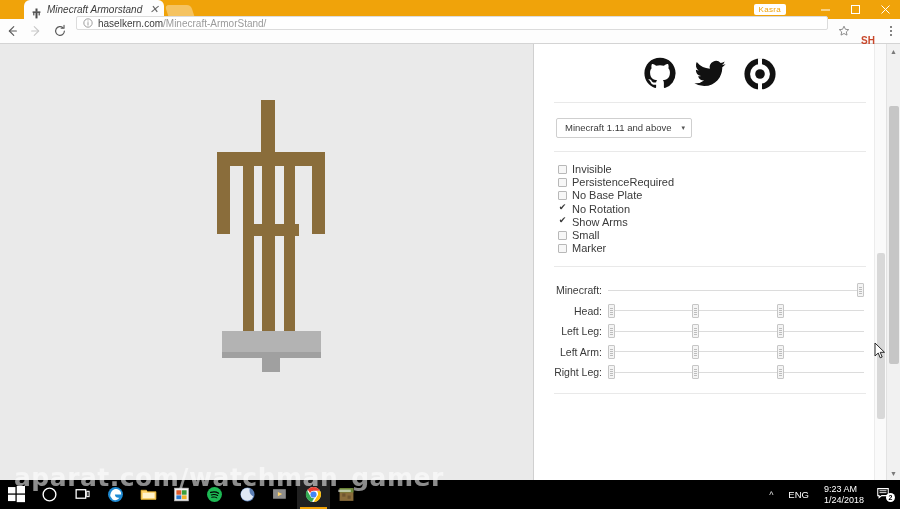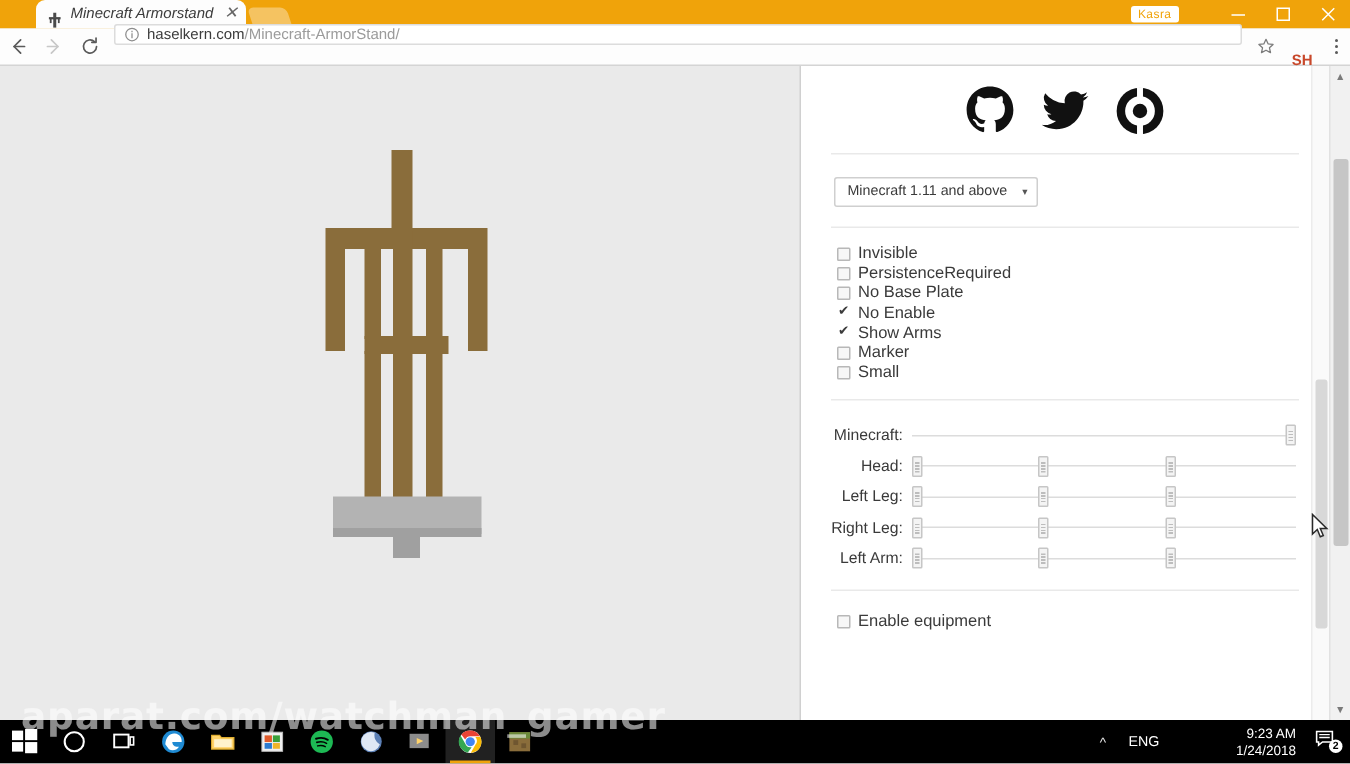--- a/index.html
+++ b/index.html
@@ -177,21 +177,21 @@
   }
   .tb-item { width: 33px; height: 29px; display:flex; align-items:center; justify-content:center; cursor:pointer; position:relative; }
   .tb-item.active::after {
     content:""; position:absolute; left:3px; right:3px; bottom:0; height:2px; background:#f0a30a;
   }
   .tb-item.active { background: rgba(255,255,255,.13); }
   .tb-ico { width: 17px; height: 17px; display:block; }
   .tray { position:absolute; right:0; top:0; height:29px; display:flex; align-items:center; color:#fff; }
   .tray-chev { padding: 0 8px; font-size: 9px; color:#e6e6e6; cursor:pointer; }
   .tray-lang { font-size: 9.5px; padding: 0 7px; cursor:pointer; }
-  .tray-clock { text-align: right; font-size: 9px; line-height: 11px; padding: 0 8px; cursor:pointer;margin-left:36px; }
+  .tray-clock { text-align: left; font-size: 9px; line-height: 11px; padding: 0 8px; cursor:pointer; }
   .tray-notif { position:relative; padding: 0 10px 0 4px; cursor:pointer; }
   .badge {
     position:absolute; right:5px; bottom:2px; background:#fff; color:#000;
     font-size: 7px; width: 9px; height: 9px; border-radius: 50%;
     display:flex; align-items:center; justify-content:center; font-weight:bold;
   }
   .watermark {
     position: absolute; left: 14px; bottom: 17px; font-size: 25px;
     color: rgba(255,255,255,.55); font-weight: 600; letter-spacing: .5px;
     white-space: nowrap; pointer-events: none; z-index: 5;
@@ -358,33 +358,33 @@
         <label class="cbrow">
           <span class="cbox"></span>
           <span class="cblabel">PersistenceRequired</span>
         </label>
         <label class="cbrow">
           <span class="cbox"></span>
           <span class="cblabel">No Base Plate</span>
         </label>
         <label class="cbrow">
           <span class="cbox checked"></span>
-          <span class="cblabel">No Enable</span>
+          <span class="cblabel">No Rotation</span>
         </label>
         <label class="cbrow">
           <span class="cbox checked"></span>
           <span class="cblabel">Show Arms</span>
         </label>
         <label class="cbrow">
           <span class="cbox"></span>
+          <span class="cblabel">Small</span>
+        </label>
+        <label class="cbrow">
+          <span class="cbox"></span>
           <span class="cblabel">Marker</span>
-        </label>
-        <label class="cbrow">
-          <span class="cbox"></span>
-          <span class="cblabel">Small</span>
         </label>
       </div>
 
       <div class="hr"></div>
 
       <div class="sliders">
         <div class="slider-row">
           <span class="slider-label">Minecraft:</span>
           <span class="track-wrap">
             <span class="track"></span>
@@ -407,49 +407,43 @@
           <span class="slider-label">Left Leg:</span>
           <span class="track-wrap">
             <span class="track"></span>
             <span class="knob" style="left:0;"></span>
             <span class="knob" style="left:33%;"></span>
             <span class="knob" style="left:66%;"></span>
           </span>
         </div>
 
         <div class="slider-row">
+          <span class="slider-label">Left Arm:</span>
+          <span class="track-wrap">
+            <span class="track"></span>
+            <span class="knob" style="left:0;"></span>
+            <span class="knob" style="left:33%;"></span>
+            <span class="knob" style="left:66%;"></span>
+          </span>
+        </div>
+
+        <div class="slider-row">
           <span class="slider-label">Right Leg:</span>
           <span class="track-wrap">
             <span class="track"></span>
             <span class="knob" style="left:0;"></span>
             <span class="knob" style="left:33%;"></span>
             <span class="knob" style="left:66%;"></span>
           </span>
         </div>
 
-        <div class="slider-row">
-          <span class="slider-label">Left Arm:</span>
-          <span class="track-wrap">
-            <span class="track"></span>
-            <span class="knob" style="left:0;"></span>
-            <span class="knob" style="left:33%;"></span>
-            <span class="knob" style="left:66%;"></span>
-          </span>
-        </div>
-
       </div>
 
       <div class="hr"></div>
 
-      <div class="eq-section">
-        <label class="cbrow">
-          <span class="cbox"></span>
-          <span class="cblabel">Enable equipment</span>
-        </label>
-      </div>
 
       <div class="pane-scrollbar">
         <div class="pane-thumb" style="top:48%; height:38%;"></div>
       </div>
     </div>
 
     <div class="page-scrollbar" style="position:absolute; right:0; top:0; height:436px;">
       <div class="sb-arrow">▲</div>
       <div class="sb-thumb" style="top:62px; height:258px;"></div>
       <div class="sb-arrow" style="position:absolute; bottom:0; left:0; right:0;">▼</div>

